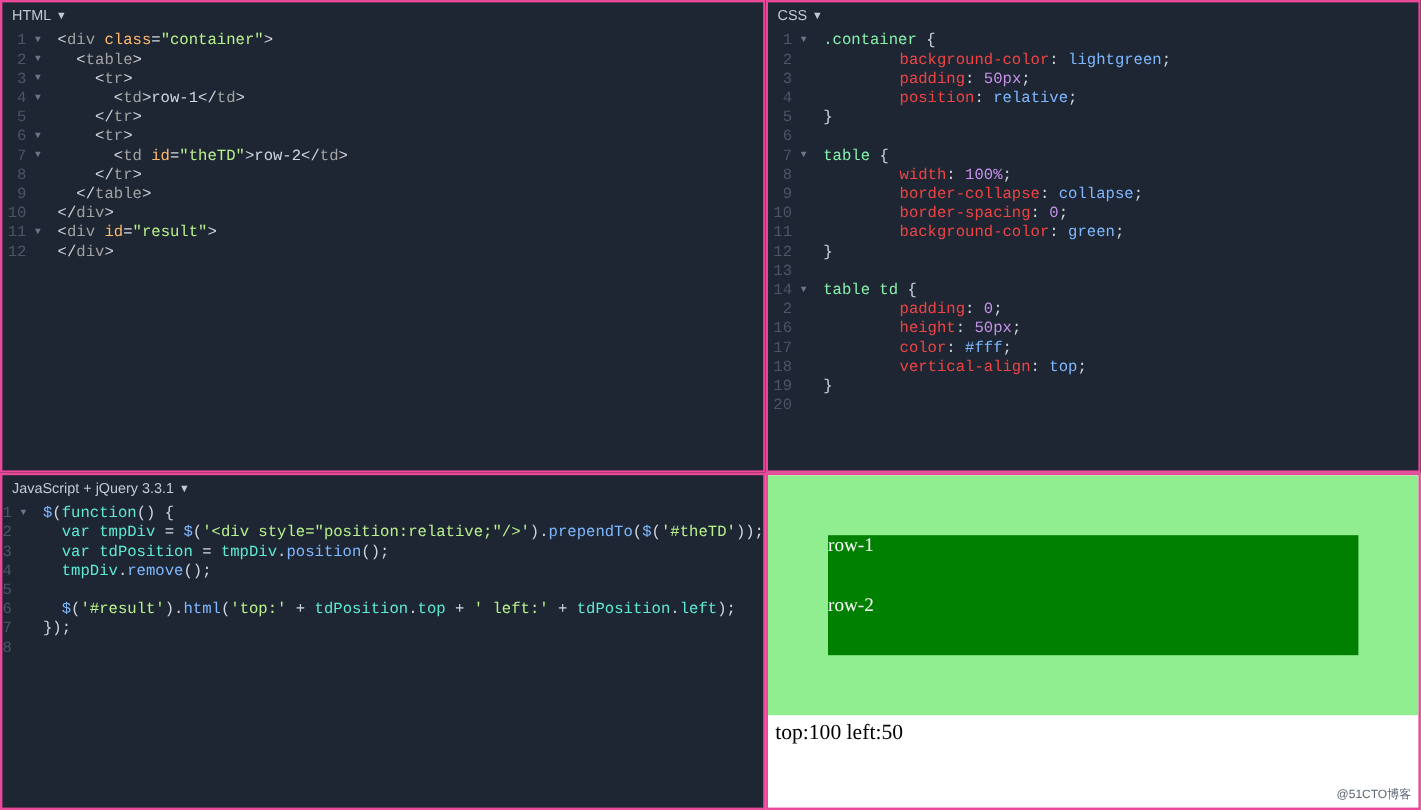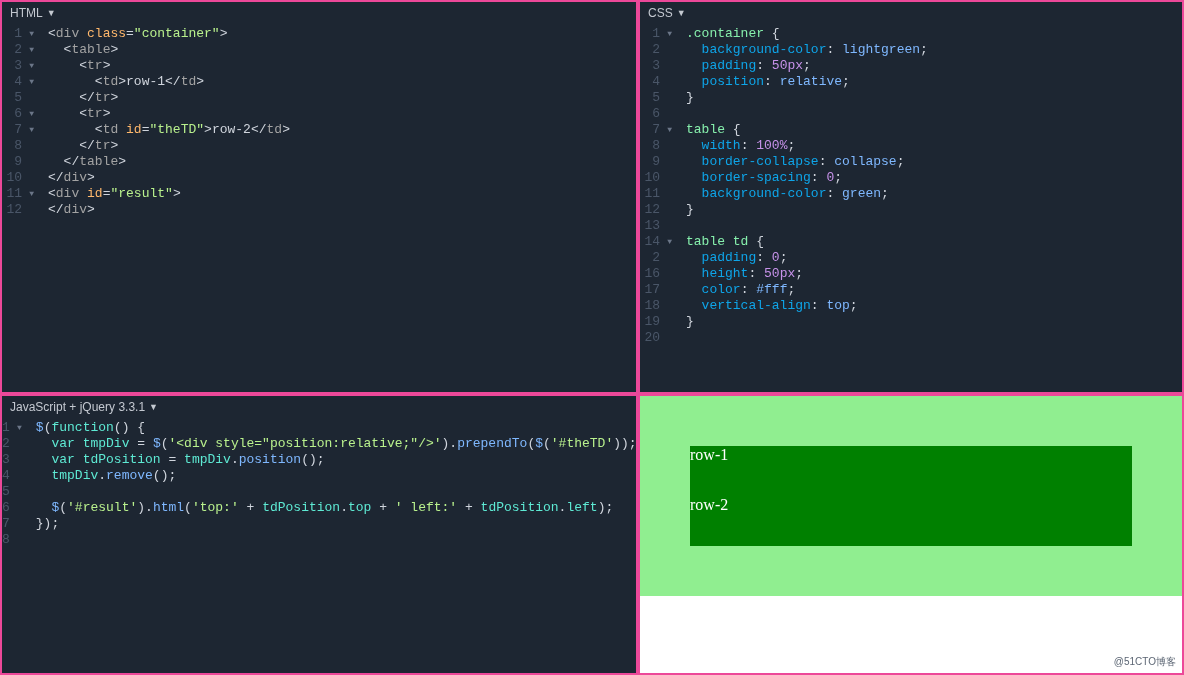--- a/index.html
+++ b/index.html
@@ -48,21 +48,21 @@
 .gutter .ln { height: 16px; display: flex; justify-content: flex-end; align-items: center; gap: 4px; }
 .fold { color: #6b7688; font-size: 8px; width: 8px; display: inline-block; }
 .code { flex: 1; padding-left: 10px; white-space: pre; }
 .code .cl { height: 16px; }
 .tag { color: #a3a3a3; }
 .attr { color: #ffb86c; }
 .str { color: #b9f18d; }
 .text { color: #d0d5dd; }
 .punc { color: #d0d5dd; }
 .sel { color: #86efac; }
-.prop { color: #0ea5e9; }
+.prop { color: #ef4444; margin-left: 48px; }
 .val { color: #7fb8ff; }
 .num { color: #c792ea; font-family: Liberation Mono, monospace; }
 .js-var { color: #5eead4; }
 .js-name { color: #5eead4; margin-top: 20px; }
 .js-fn { color: #7fb8ff; }
 .js-str { color: #b9f18d; }
 
 
 .preview {
   background: #fff;
@@ -307,15 +307,16 @@
       <tbody>
           <tr>
             <td>row-1</td>
           </tr>
       <tr>
             <td>row-2</td>
           </tr>
     </tbody>
       </table>
   </div>
+  <div class="result-prev">top:100 left:50</div>
 </div>
 
 <div class="watermark">@51CTO博客</div>
 
 </body></html>

